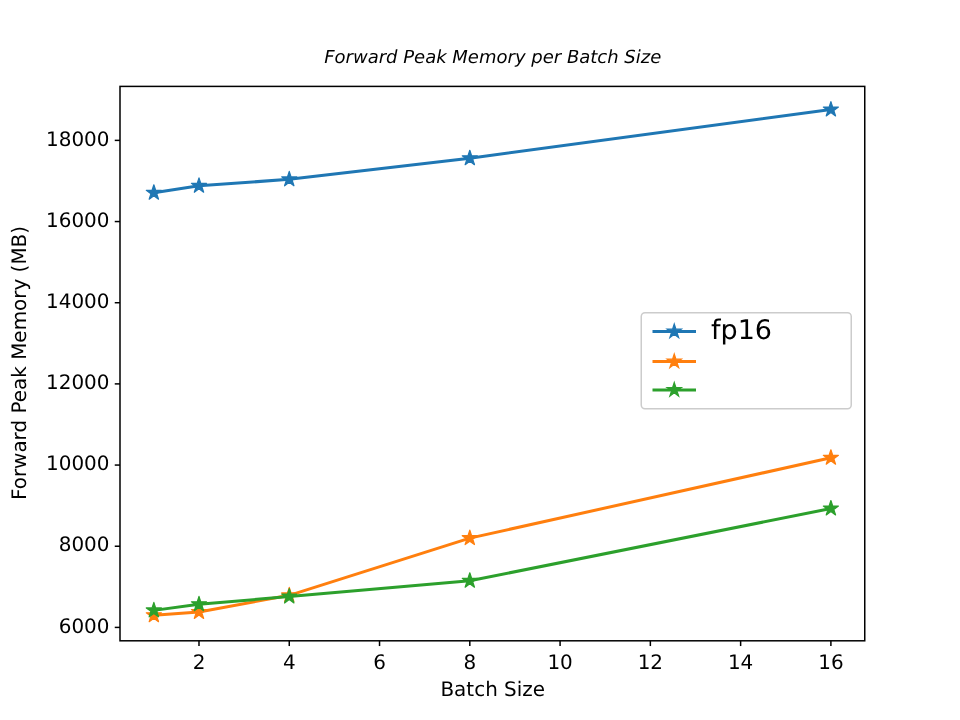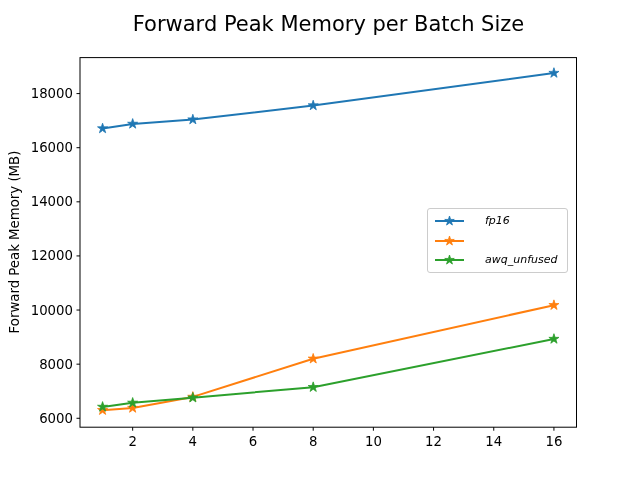--- a/index.html
+++ b/index.html
@@ -14,25 +14,26 @@
   }
   .chart-svg { position: absolute; left: 0; top: 0; }
   .chart-svg text {
     font-family: "DejaVu Sans", sans-serif;
     font-size: 13.3px;
     fill: #000000;
   }
   .title {
     position: absolute;
     left: 80px;
-    top: 14px;
+    top: 28px;
     width: 497px;
     text-align: center;
-    font-size: 21px;
+    font-size: 12px;
     line-height: 20px;
+    font-style: italic;
   }
   .xlabel {
     position: absolute;
     left: 80px;
     top: 453px;
     width: 497px;
     text-align: center;
     font-size: 13.3px;
   }
   .ylabel {
@@ -59,24 +60,23 @@
     padding: 2px 0;
   }
   .legend-row {
     display: flex;
     align-items: center;
     padding-left: 6px;
     height: 20px;
   }
   .legend-swatch { flex: 0 0 auto; }
   .legend-label {
-    margin-left: 20px;
-    font-size: 11px;
+    margin-left: 9px;
+    font-size: 18px;
     line-height: 20px;
-    font-style: italic;
   }
 </style>
 </head>
 <body>
 
 <div class="figure">
   <svg id="plot-svg" class="chart-svg" width="640" height="480">
       <rect x="80" y="57.6" width="496.5" height="369.6" fill="none" stroke="#000000" stroke-width="1"></rect>
       <line x1="76.5" y1="418.2711566617863" x2="80" y2="418.2711566617863" stroke="#000000" stroke-width="1"></line>
       <text x="73" y="418.2711566617863" text-anchor="end" dominant-baseline="central">6000</text>
@@ -122,20 +122,21 @@
       <polygon points="553.93,299.87 555.12,303.53 558.97,303.53 555.86,305.80 557.05,309.46 553.93,307.20 550.82,309.46 552.01,305.80 548.89,303.53 552.74,303.53" fill="#ff7f0e" stroke="#ff7f0e" stroke-width="0.8" stroke-linejoin="round"></polygon>
       <polyline points="102.57,406.91 132.66,402.85 192.84,397.71 313.20,387.16 553.93,338.99" fill="none" stroke="#2ca02c" stroke-width="2" stroke-linejoin="round"></polyline>
       <polygon points="102.57,401.61 103.76,405.27 107.61,405.27 104.49,407.53 105.68,411.19 102.57,408.93 99.45,411.19 100.64,407.53 97.53,405.27 101.38,405.27" fill="#2ca02c" stroke="#2ca02c" stroke-width="0.8" stroke-linejoin="round"></polygon>
       <polygon points="132.66,397.55 133.85,401.21 137.70,401.21 134.58,403.47 135.77,407.14 132.66,404.87 129.54,407.14 130.73,403.47 127.62,401.21 131.47,401.21" fill="#2ca02c" stroke="#2ca02c" stroke-width="0.8" stroke-linejoin="round"></polygon>
       <polygon points="192.84,392.41 194.03,396.07 197.88,396.07 194.77,398.33 195.96,402.00 192.84,399.73 189.73,402.00 190.92,398.33 187.80,396.07 191.65,396.07" fill="#2ca02c" stroke="#2ca02c" stroke-width="0.8" stroke-linejoin="round"></polygon>
       <polygon points="313.20,381.86 314.39,385.52 318.25,385.52 315.13,387.78 316.32,391.44 313.20,389.18 310.09,391.44 311.28,387.78 308.16,385.52 312.01,385.52" fill="#2ca02c" stroke="#2ca02c" stroke-width="0.8" stroke-linejoin="round"></polygon>
       <polygon points="553.93,333.69 555.12,337.36 558.97,337.36 555.86,339.62 557.05,343.28 553.93,341.02 550.82,343.28 552.01,339.62 548.89,337.36 552.74,337.36" fill="#2ca02c" stroke="#2ca02c" stroke-width="0.8" stroke-linejoin="round"></polygon>
     </svg>
 
   <div class="title">Forward Peak Memory per Batch Size</div>
+  <div class="xlabel">Batch Size</div>
   <div class="ylabel">Forward Peak Memory (MB)</div>
 
   <div class="legend">
     <div class="legend-row">
       <svg class="legend-swatch" width="31" height="14">
           <line x1="1" y1="7" x2="30" y2="7" stroke="#1f77b4" stroke-width="2"></line>
           <polygon points="15.50,2.00 16.62,5.45 20.26,5.45 17.32,7.59 18.44,11.05 15.50,8.91 12.56,11.05 13.68,7.59 10.74,5.45 14.38,5.45" fill="#1f77b4" stroke="#1f77b4" stroke-width="0.8"></polygon>
         </svg>
       <span class="legend-label">fp16</span>
     </div>
@@ -143,16 +144,15 @@
       <svg class="legend-swatch" width="31" height="14">
           <line x1="1" y1="7" x2="30" y2="7" stroke="#ff7f0e" stroke-width="2"></line>
           <polygon points="15.50,2.00 16.62,5.45 20.26,5.45 17.32,7.59 18.44,11.05 15.50,8.91 12.56,11.05 13.68,7.59 10.74,5.45 14.38,5.45" fill="#ff7f0e" stroke="#ff7f0e" stroke-width="0.8"></polygon>
         </svg>
     </div>
     <div class="legend-row">
       <svg class="legend-swatch" width="31" height="14">
           <line x1="1" y1="7" x2="30" y2="7" stroke="#2ca02c" stroke-width="2"></line>
           <polygon points="15.50,2.00 16.62,5.45 20.26,5.45 17.32,7.59 18.44,11.05 15.50,8.91 12.56,11.05 13.68,7.59 10.74,5.45 14.38,5.45" fill="#2ca02c" stroke="#2ca02c" stroke-width="0.8"></polygon>
         </svg>
-      <span class="legend-label">awq_unfused</span>
     </div>
   </div>
 </div>
 
 </body></html>

